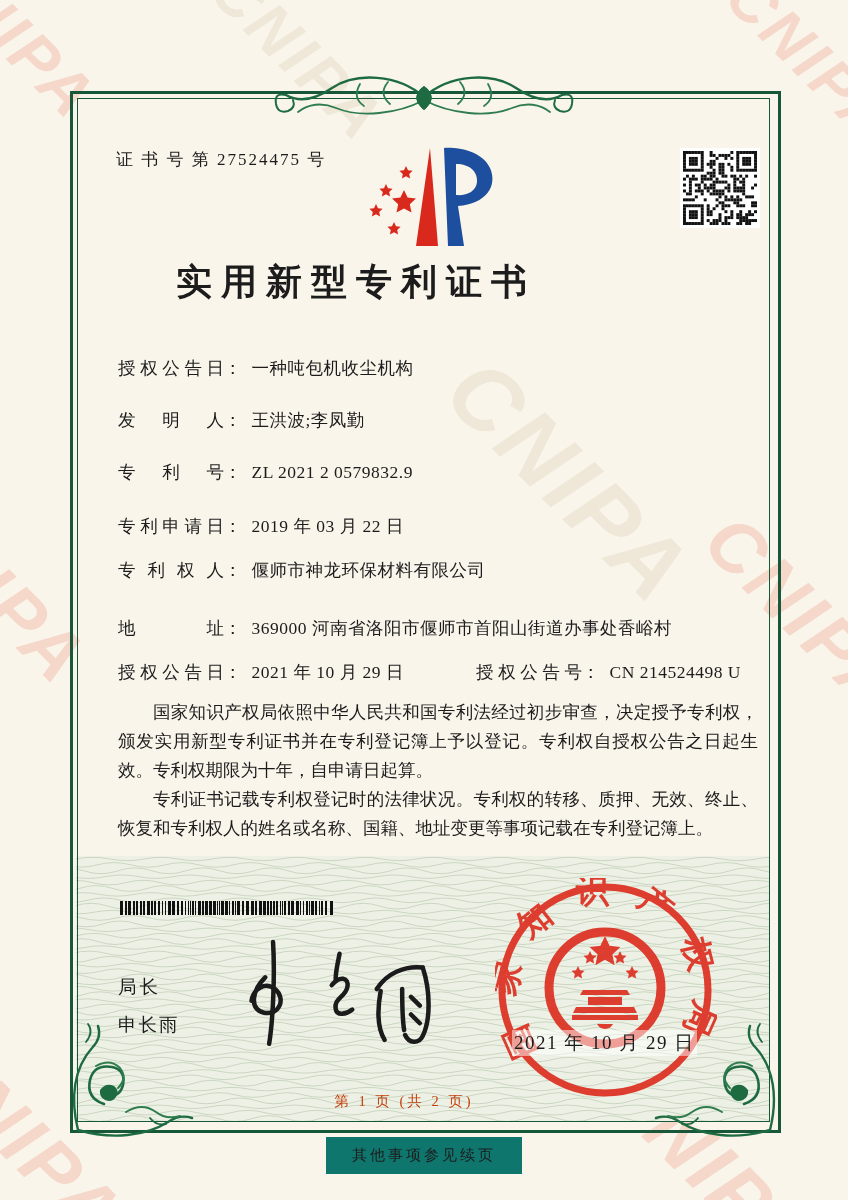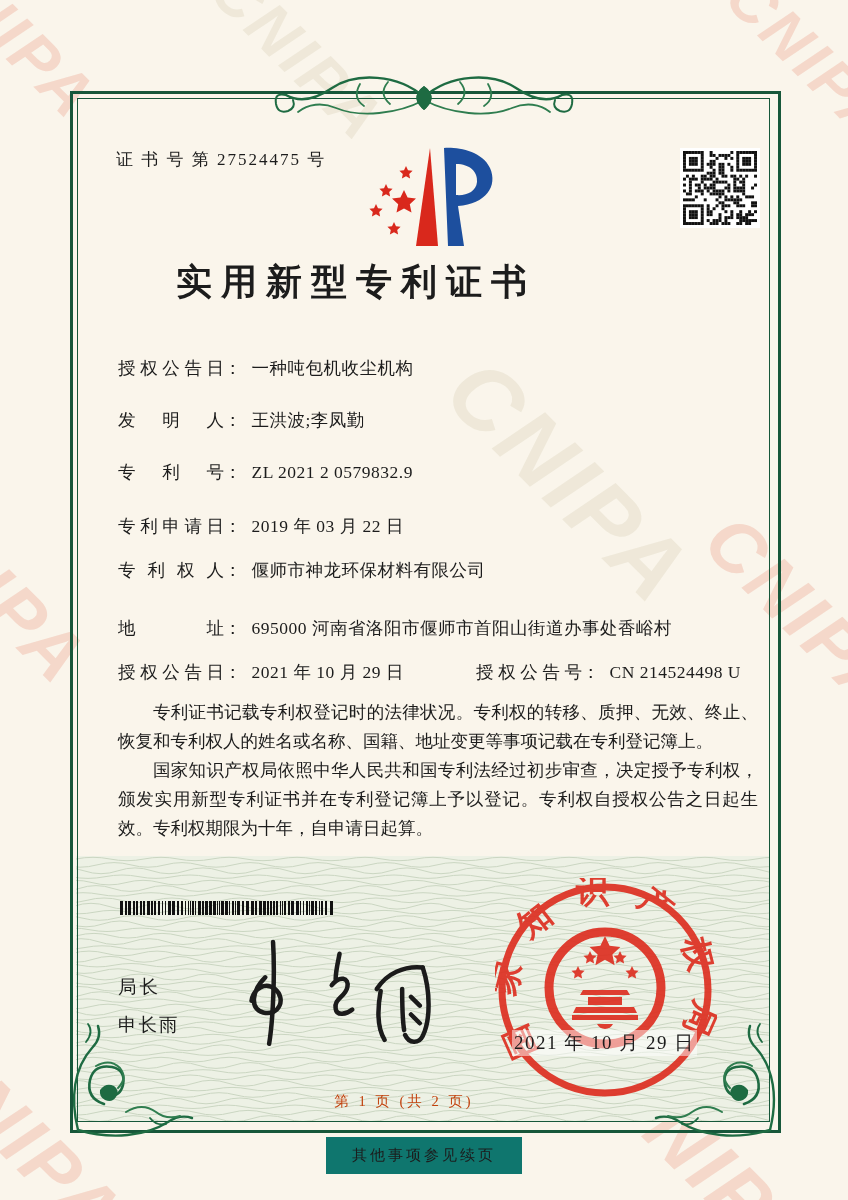--- a/index.html
+++ b/index.html
@@ -468,32 +468,32 @@
 <div class="frow" style="top:460px;">
   <span class="flabel">专利号</span><span class="fcolon">：</span><span class="fvalue">ZL 2021 2 0579832.9</span>
 </div>
 <div class="frow" style="top:514px;">
   <span class="flabel">专利申请日</span><span class="fcolon">：</span><span class="fvalue">2019 年 03 月 22 日</span>
 </div>
 <div class="frow" style="top:558px;">
   <span class="flabel">专利权人</span><span class="fcolon">：</span><span class="fvalue">偃师市神龙环保材料有限公司</span>
 </div>
 <div class="frow" style="top:616px;">
-  <span class="flabel">地址</span><span class="fcolon">：</span><span class="fvalue">695000 河南省洛阳市偃师市首阳山街道办事处香峪村</span>
+  <span class="flabel">地址</span><span class="fcolon">：</span><span class="fvalue">369000 河南省洛阳市偃师市首阳山街道办事处香峪村</span>
 </div>
 <div class="frow" style="top:660px;">
   <span class="flabel">授权公告日</span><span class="fcolon">：</span><span class="fvalue">2021 年 10 月 29 日</span>
 </div>
 <div class="grant2" style="top:660px;">
   <span class="flabel">授权公告号</span><span class="fcolon">：</span><span class="fvalue">CN 214524498 U</span>
 </div>
 
 <div class="abs bodytext">
+  <p>国家知识产权局依照中华人民共和国专利法经过初步审查，决定授予专利权，颁发实用新型专利证书并在专利登记簿上予以登记。专利权自授权公告之日起生效。专利权期限为十年，自申请日起算。</p>
   <p>专利证书记载专利权登记时的法律状况。专利权的转移、质押、无效、终止、恢复和专利权人的姓名或名称、国籍、地址变更等事项记载在专利登记簿上。</p>
-  <p>国家知识产权局依照中华人民共和国专利法经过初步审查，决定授予专利权，颁发实用新型专利证书并在专利登记簿上予以登记。专利权自授权公告之日起生效。专利权期限为十年，自申请日起算。</p>
 </div>
 
 <svg id="barcode" class="abs" width="216" height="15">
     <rect x="0" y="0" width="3" height="14" fill="#111"></rect>
     <rect x="5" y="0" width="2" height="14" fill="#111"></rect>
     <rect x="8" y="0" width="3" height="14" fill="#111"></rect>
     <rect x="13" y="0" width="2" height="14" fill="#111"></rect>
     <rect x="16" y="0" width="2" height="14" fill="#111"></rect>
     <rect x="20" y="0" width="2" height="14" fill="#111"></rect>
     <rect x="23" y="0" width="2" height="14" fill="#111"></rect>

